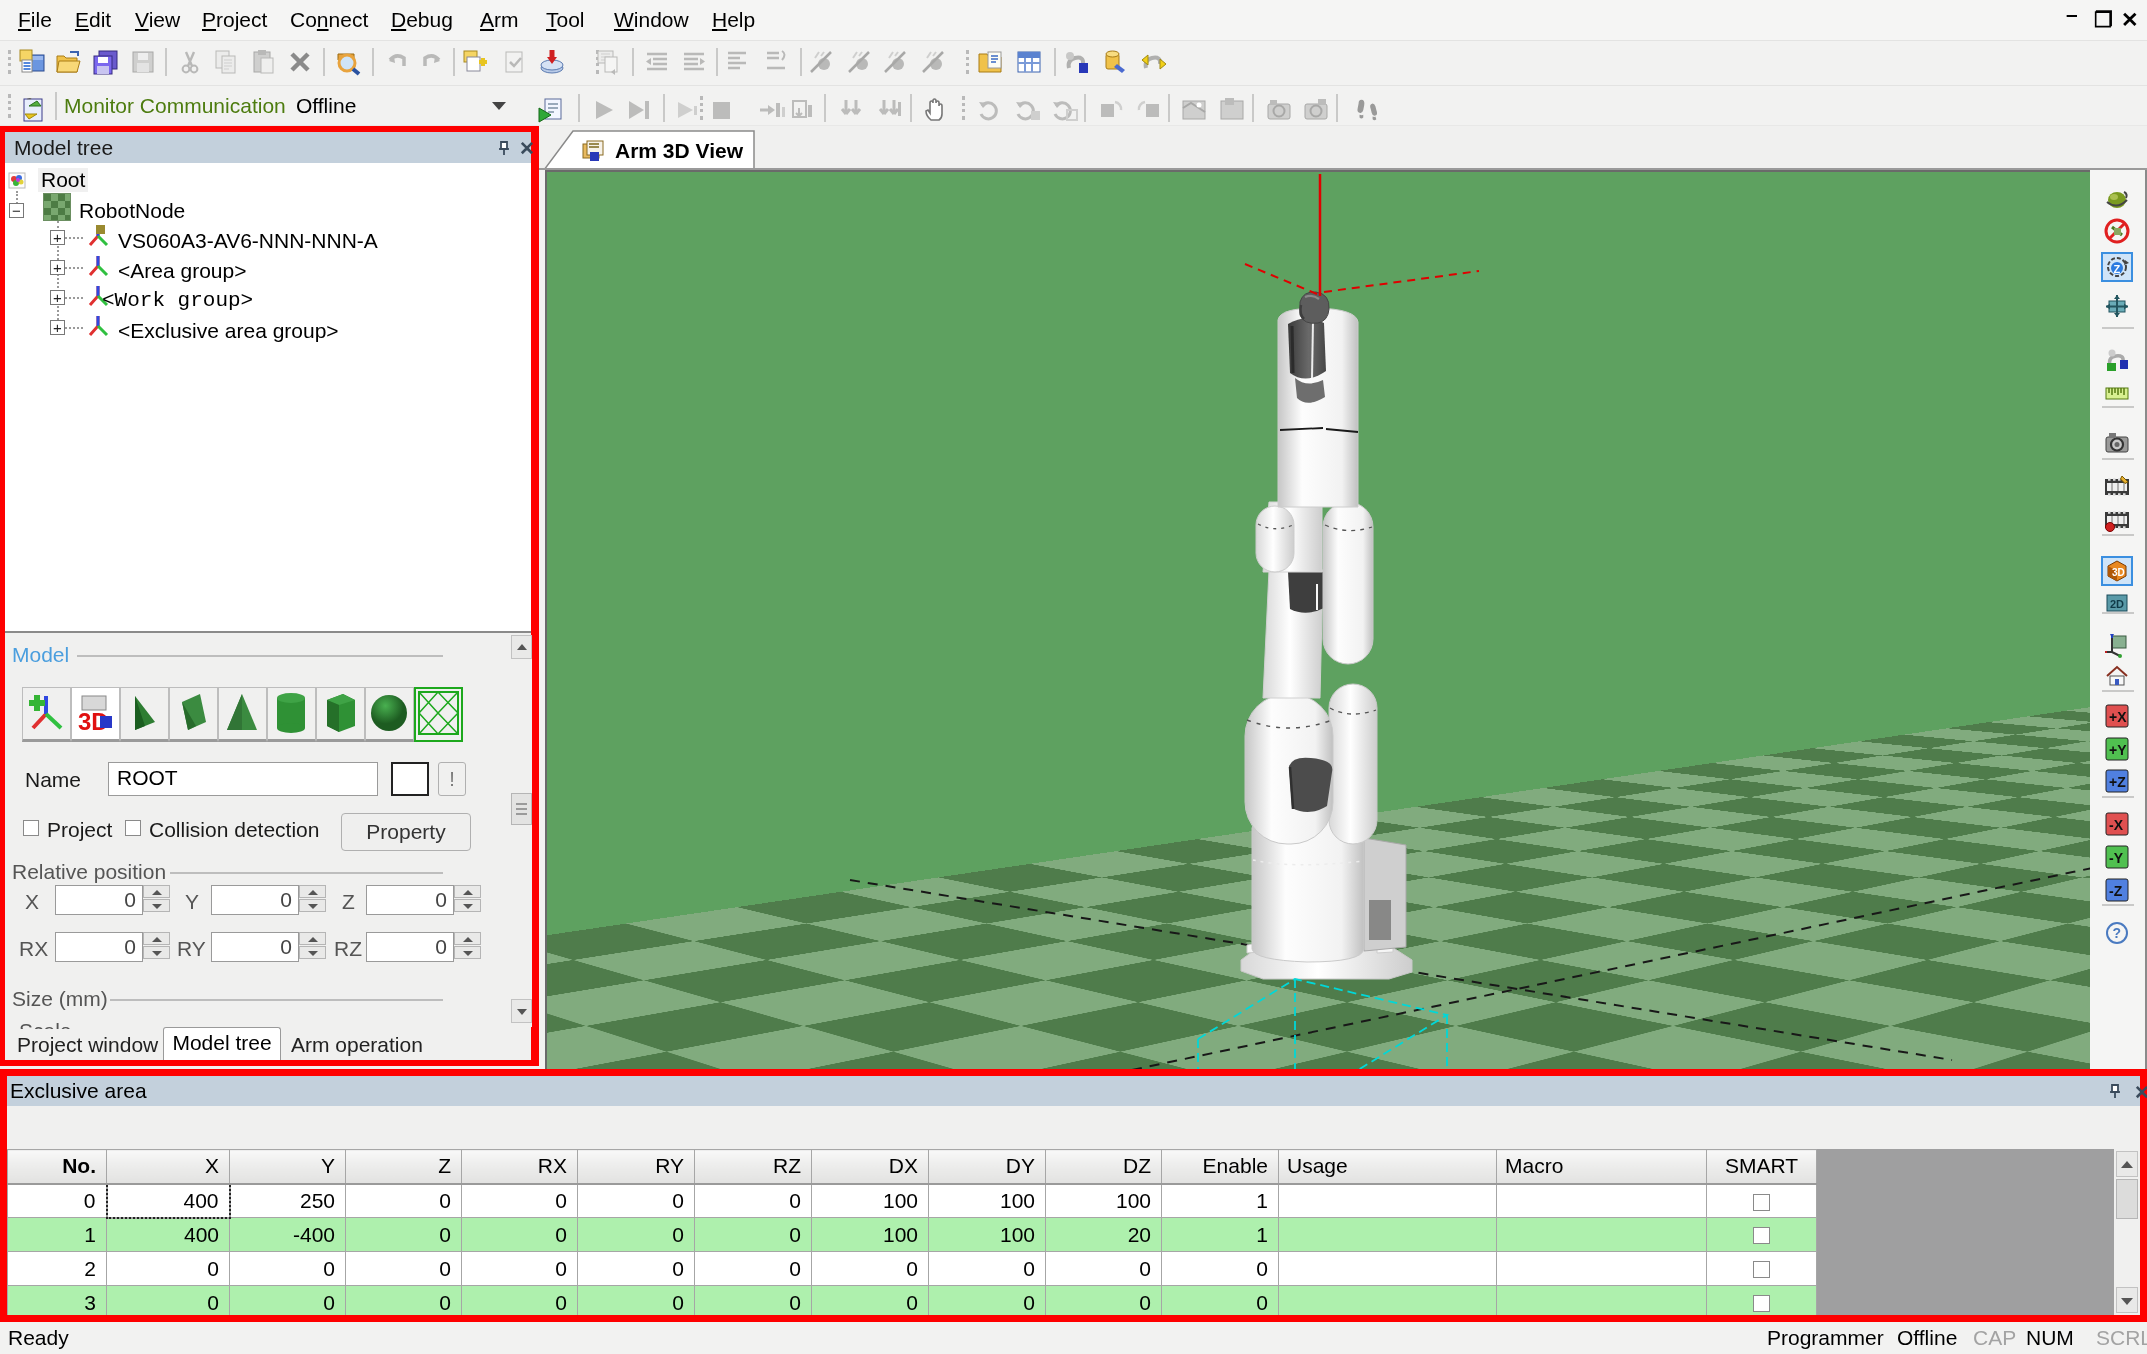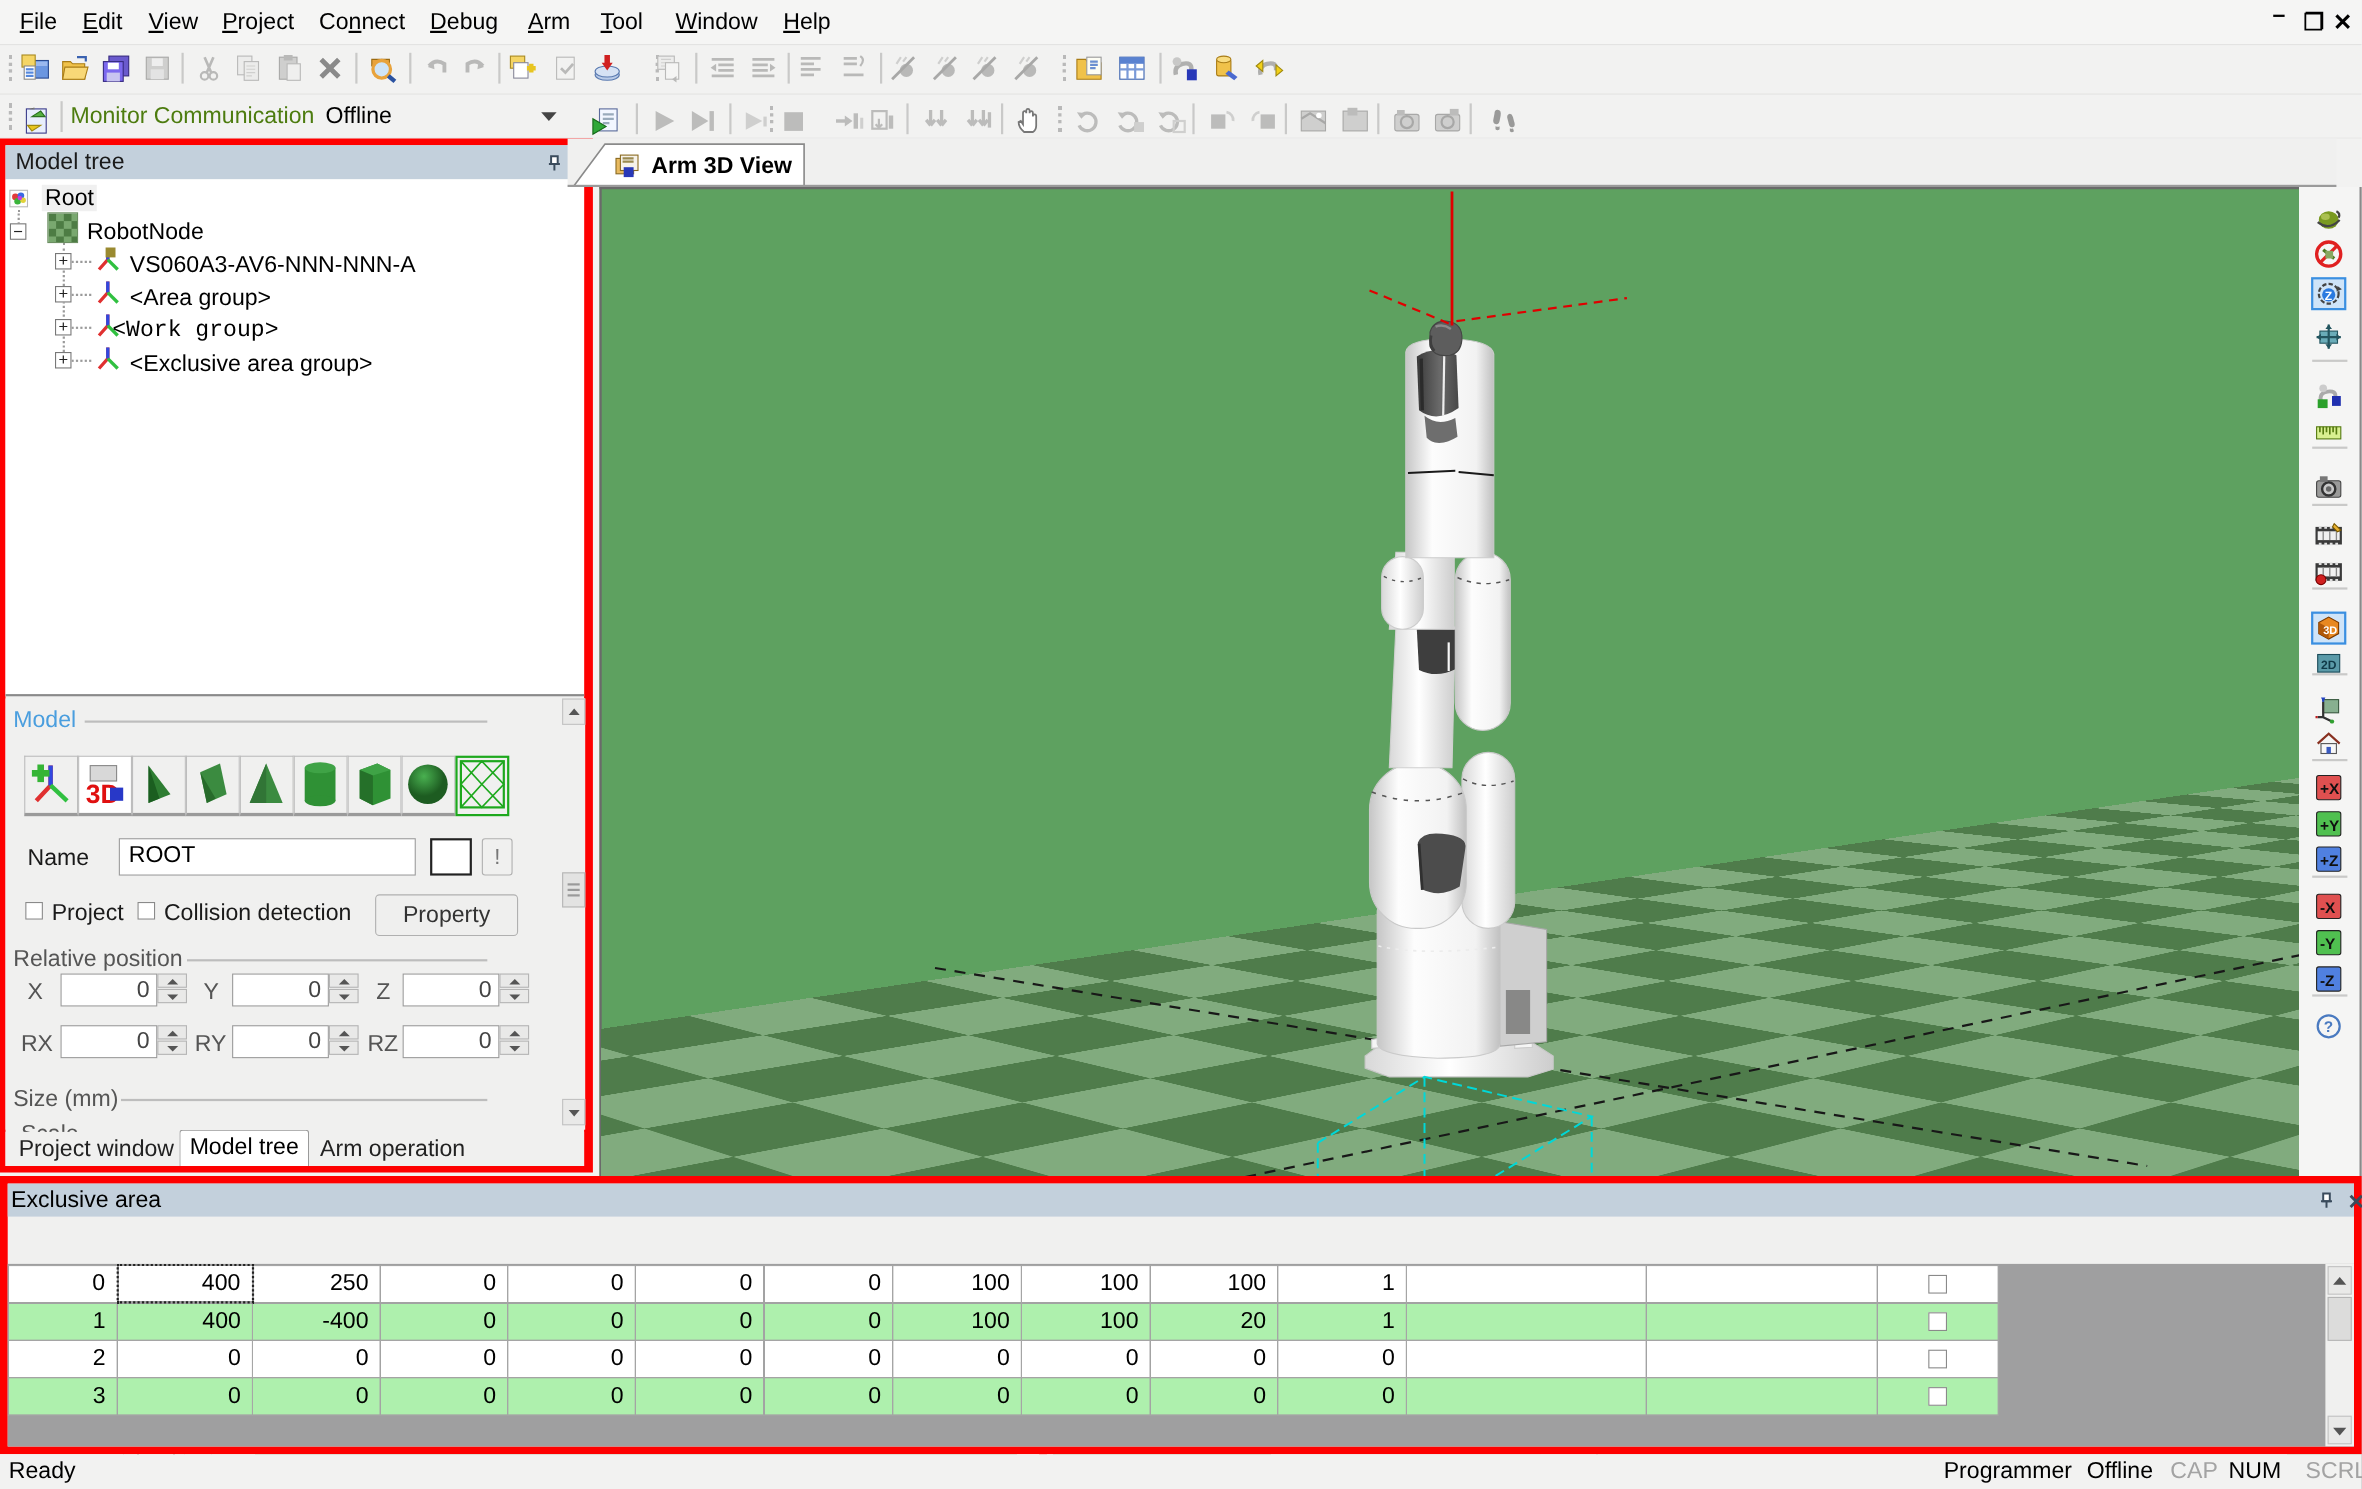--- a/index.html
+++ b/index.html
@@ -44,21 +44,21 @@
 .spin .up i { top:4px; border-bottom:5px solid #555; }
 .spin .dn i { top:4px; border-top:5px solid #555; }
 .cb { position:absolute; width:16px; height:16px; background:#fff; border:1px solid #8a8a8a; }
 .flabel { position:absolute; font-size:21px; color:#1a1a1a; }
 #prop { position:absolute; left:336px; top:178px; width:130px; height:38px; background:#efefee; border:1px solid #b0b0b0; border-radius:4px; font-size:21px; color:#333; text-align:center; line-height:36px; }
 
 #lpsb { position:absolute; left:511px; top:635px; width:21px; height:392px; background:#f0f0ef; }
 
 #lptabs { position:absolute; left:5px; top:1029px; width:526px; height:31px; background:#f0f0ef; font-size:21px; }
 
-#tabstrip { position:absolute; left:516px; top:126px; width:1608px; height:44px; background:#f0f0ef; }
+#tabstrip { position:absolute; left:539px; top:126px; width:1608px; height:44px; background:#f0f0ef; }
 #viewport { position:absolute; left:545px; top:170px; width:1545px; height:902px; background:#5ea160; border-left:2px solid #6a6a6a; border-top:2px solid #6a6a6a; overflow:hidden; }
 #rtoolbar { position:absolute; left:2090px; top:170px; width:57px; height:902px; background:#f5f5f4; border-right:2px solid #8a8a8a; }
 .rsep { position:absolute; left:12px; width:32px; height:2px; background:#c9c9c8; }
 .rico { position:absolute; left:6px; width:44px; height:26px; }
 
 #floorwrap { position:absolute; left:0; top:0; width:1545px; height:902px; }
 #floor { position:absolute; left:-900px; top:645px; width:3400px; height:2600px;
   background: repeating-conic-gradient(#81ab7e 0% 25%, #4f7c4b 0% 50%);
   background-size:200px 200px;
   transform-origin:50% 0%;
@@ -841,20 +841,36 @@
           <col style="width:117px">
           <col style="width:117px">
         <col style="width:117px">
           <col style="width:116px">
           <col style="width:117px">
           <col style="width:218px">
         <col style="width:210px">
           <col style="width:110px">
       </colgroup>
       <tbody>
+          <tr>
+        <th style="font-weight:bold;">No.</th>
+            <th>X</th>
+            <th>Y</th>
+            <th>Z</th>
+            <th>RX</th>
+            <th>RY</th>
+            <th>RZ</th>
+        <th>DX</th>
+            <th>DY</th>
+            <th>DZ</th>
+            <th>Enable</th>
+            <th style="text-align:left;padding:0 0 0 8px;">Usage</th>
+        <th style="text-align:left;padding:0 0 0 8px;">Macro</th>
+            <th class="smart">SMART</th>
+      </tr>
       <tr class="wht">
         <td class="rowhdr">0</td>
             <td style="border:2px dotted #222;">400</td>
             <td>250</td>
             <td>0</td>
             <td>0</td>
             <td>0</td>
             <td>0</td>
         <td>100</td>
             <td>100</td>

